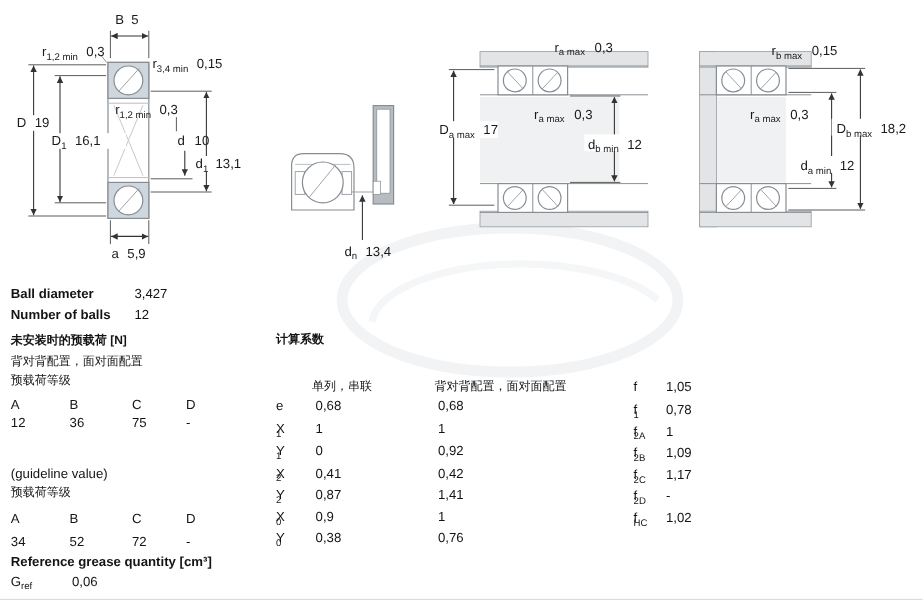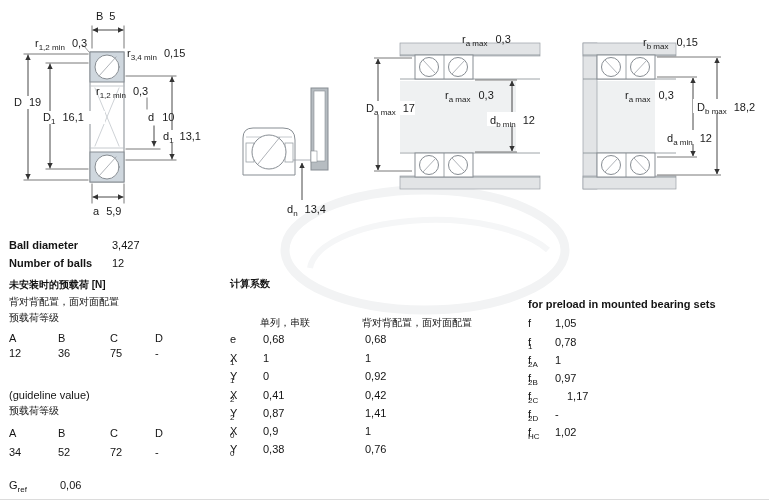--- a/index.html
+++ b/index.html
@@ -208,20 +208,21 @@
   <span style="left:101px">C</span>
   <span style="left:146px">D</span>
 </div>
 <div class="row" style="left:9px;top:446px">
   <span style="left:0">34</span>
   <span style="left:49px">52</span>
   <span style="left:101px">72</span>
   <span style="left:146px">-</span>
 </div>
 
+<div class="t b" style="left:9px;top:463px">Reference grease quantity [cm³]</div>
 <div class="t" style="left:9px;top:479px"><span>G</span><sub>ref</sub></div>
 <div class="t" style="left:60px;top:479px">0,06</div>
 
 <div class="t b cn" style="left:230px;top:277px">计算系数</div>
 <div class="t cn" style="left:260px;top:316px">单列，串联</div>
 <div class="t cn" style="left:362px;top:316px">背对背配置，面对面配置</div>
 
 <div class="row" style="left:230px;top:333px">
   <span style="left:0"><span>e</span><sub></sub></span>
   <span style="left:33px">0,68</span>
@@ -251,41 +252,40 @@
   <span style="left:0"><span>X</span><sub>0</sub></span>
   <span style="left:33px">0,9</span>
   <span style="left:135px">1</span>
 </div>
 <div class="row" style="left:230px;top:443px">
   <span style="left:0"><span>Y</span><sub>0</sub></span>
   <span style="left:33px">0,38</span>
   <span style="left:135px">0,76</span>
 </div>
 
-<div class="t b" style="left:528px;top:298px">for preload in mounted bearing sets</div>
 
 <div class="row" style="left:528px;top:317px">
   <span style="left:0"><span>f</span><sub></sub></span>
   <span style="left:27px">1,05</span>
 </div>
 <div class="row" style="left:528px;top:336px">
   <span style="left:0"><span>f</span><sub>1</sub></span>
   <span style="left:27px">0,78</span>
 </div>
 <div class="row" style="left:528px;top:354px">
   <span style="left:0"><span>f</span><sub>2A</sub></span>
   <span style="left:27px">1</span>
 </div>
 <div class="row" style="left:528px;top:372px">
   <span style="left:0"><span>f</span><sub>2B</sub></span>
-  <span style="left:27px">0,97</span>
+  <span style="left:27px">1,09</span>
 </div>
 <div class="row" style="left:528px;top:390px">
   <span style="left:0"><span>f</span><sub>2C</sub></span>
-  <span style="left:39px">1,17</span>
+  <span style="left:27px">1,17</span>
 </div>
 <div class="row" style="left:528px;top:408px">
   <span style="left:0"><span>f</span><sub>2D</sub></span>
   <span style="left:27px">-</span>
 </div>
 <div class="row" style="left:528px;top:426px">
   <span style="left:0"><span>f</span><sub>HC</sub></span>
   <span style="left:27px">1,02</span>
 </div>
 

